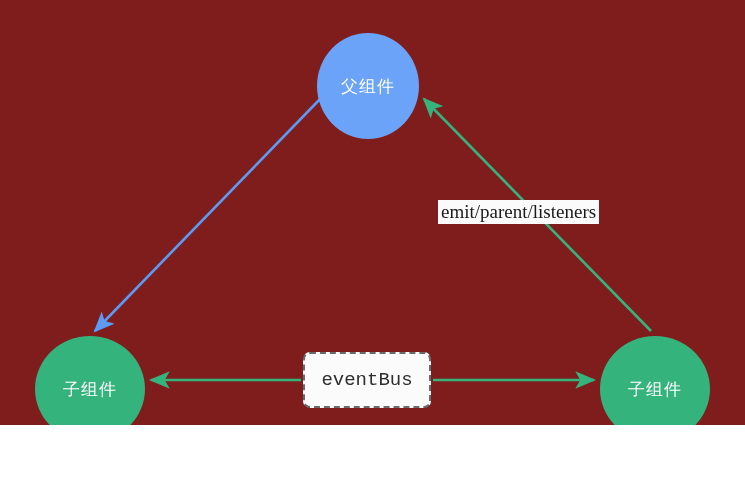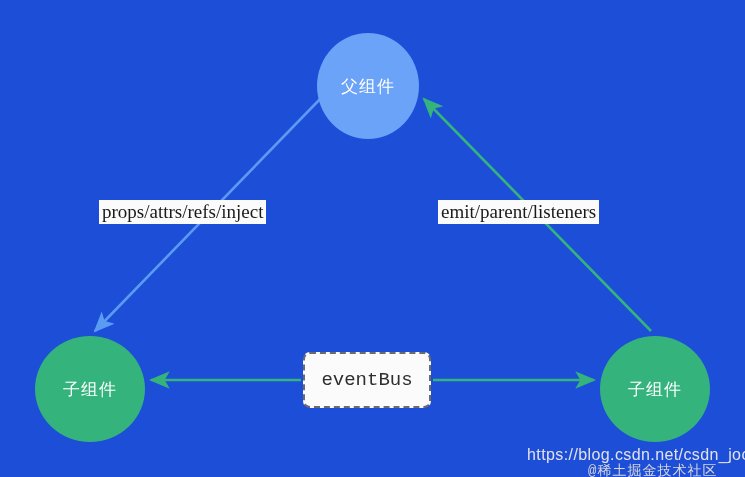--- a/index.html
+++ b/index.html
@@ -6,22 +6,22 @@
     margin: 0;
     padding: 0;
     background: #ffffff;
   }
   body {
     font-family: "Liberation Sans", sans-serif;
   }
   #canvas {
     position: relative;
     width: 745px;
-    height: 477px;
-    background: #1d4ed8;
+    height: 425px;
+    background: #7f1d1d;
     overflow: hidden;
   }
   #edges {
     position: absolute;
     left: 0;
     top: 0;
     width: 745px;
     height: 477px;
   }
 
@@ -150,21 +150,20 @@
   </svg>
 
   <div class="node node-parent">父组件</div>
 
   <div class="node node-child-left">子组件</div>
 
   <div class="node node-child-right">子组件</div>
 
   <div class="eventbus-box">eventBus</div>
 
-  <div class="edge-label label-left">props/attrs/refs/inject</div>
 
   <div class="edge-label label-right">emit/parent/listeners</div>
 
   <div class="watermark watermark-url">https://blog.csdn.net/csdn_jock</div>
 
   <div class="watermark watermark-brand">@稀土掘金技术社区</div>
 
 </div>
 
 </body></html>

